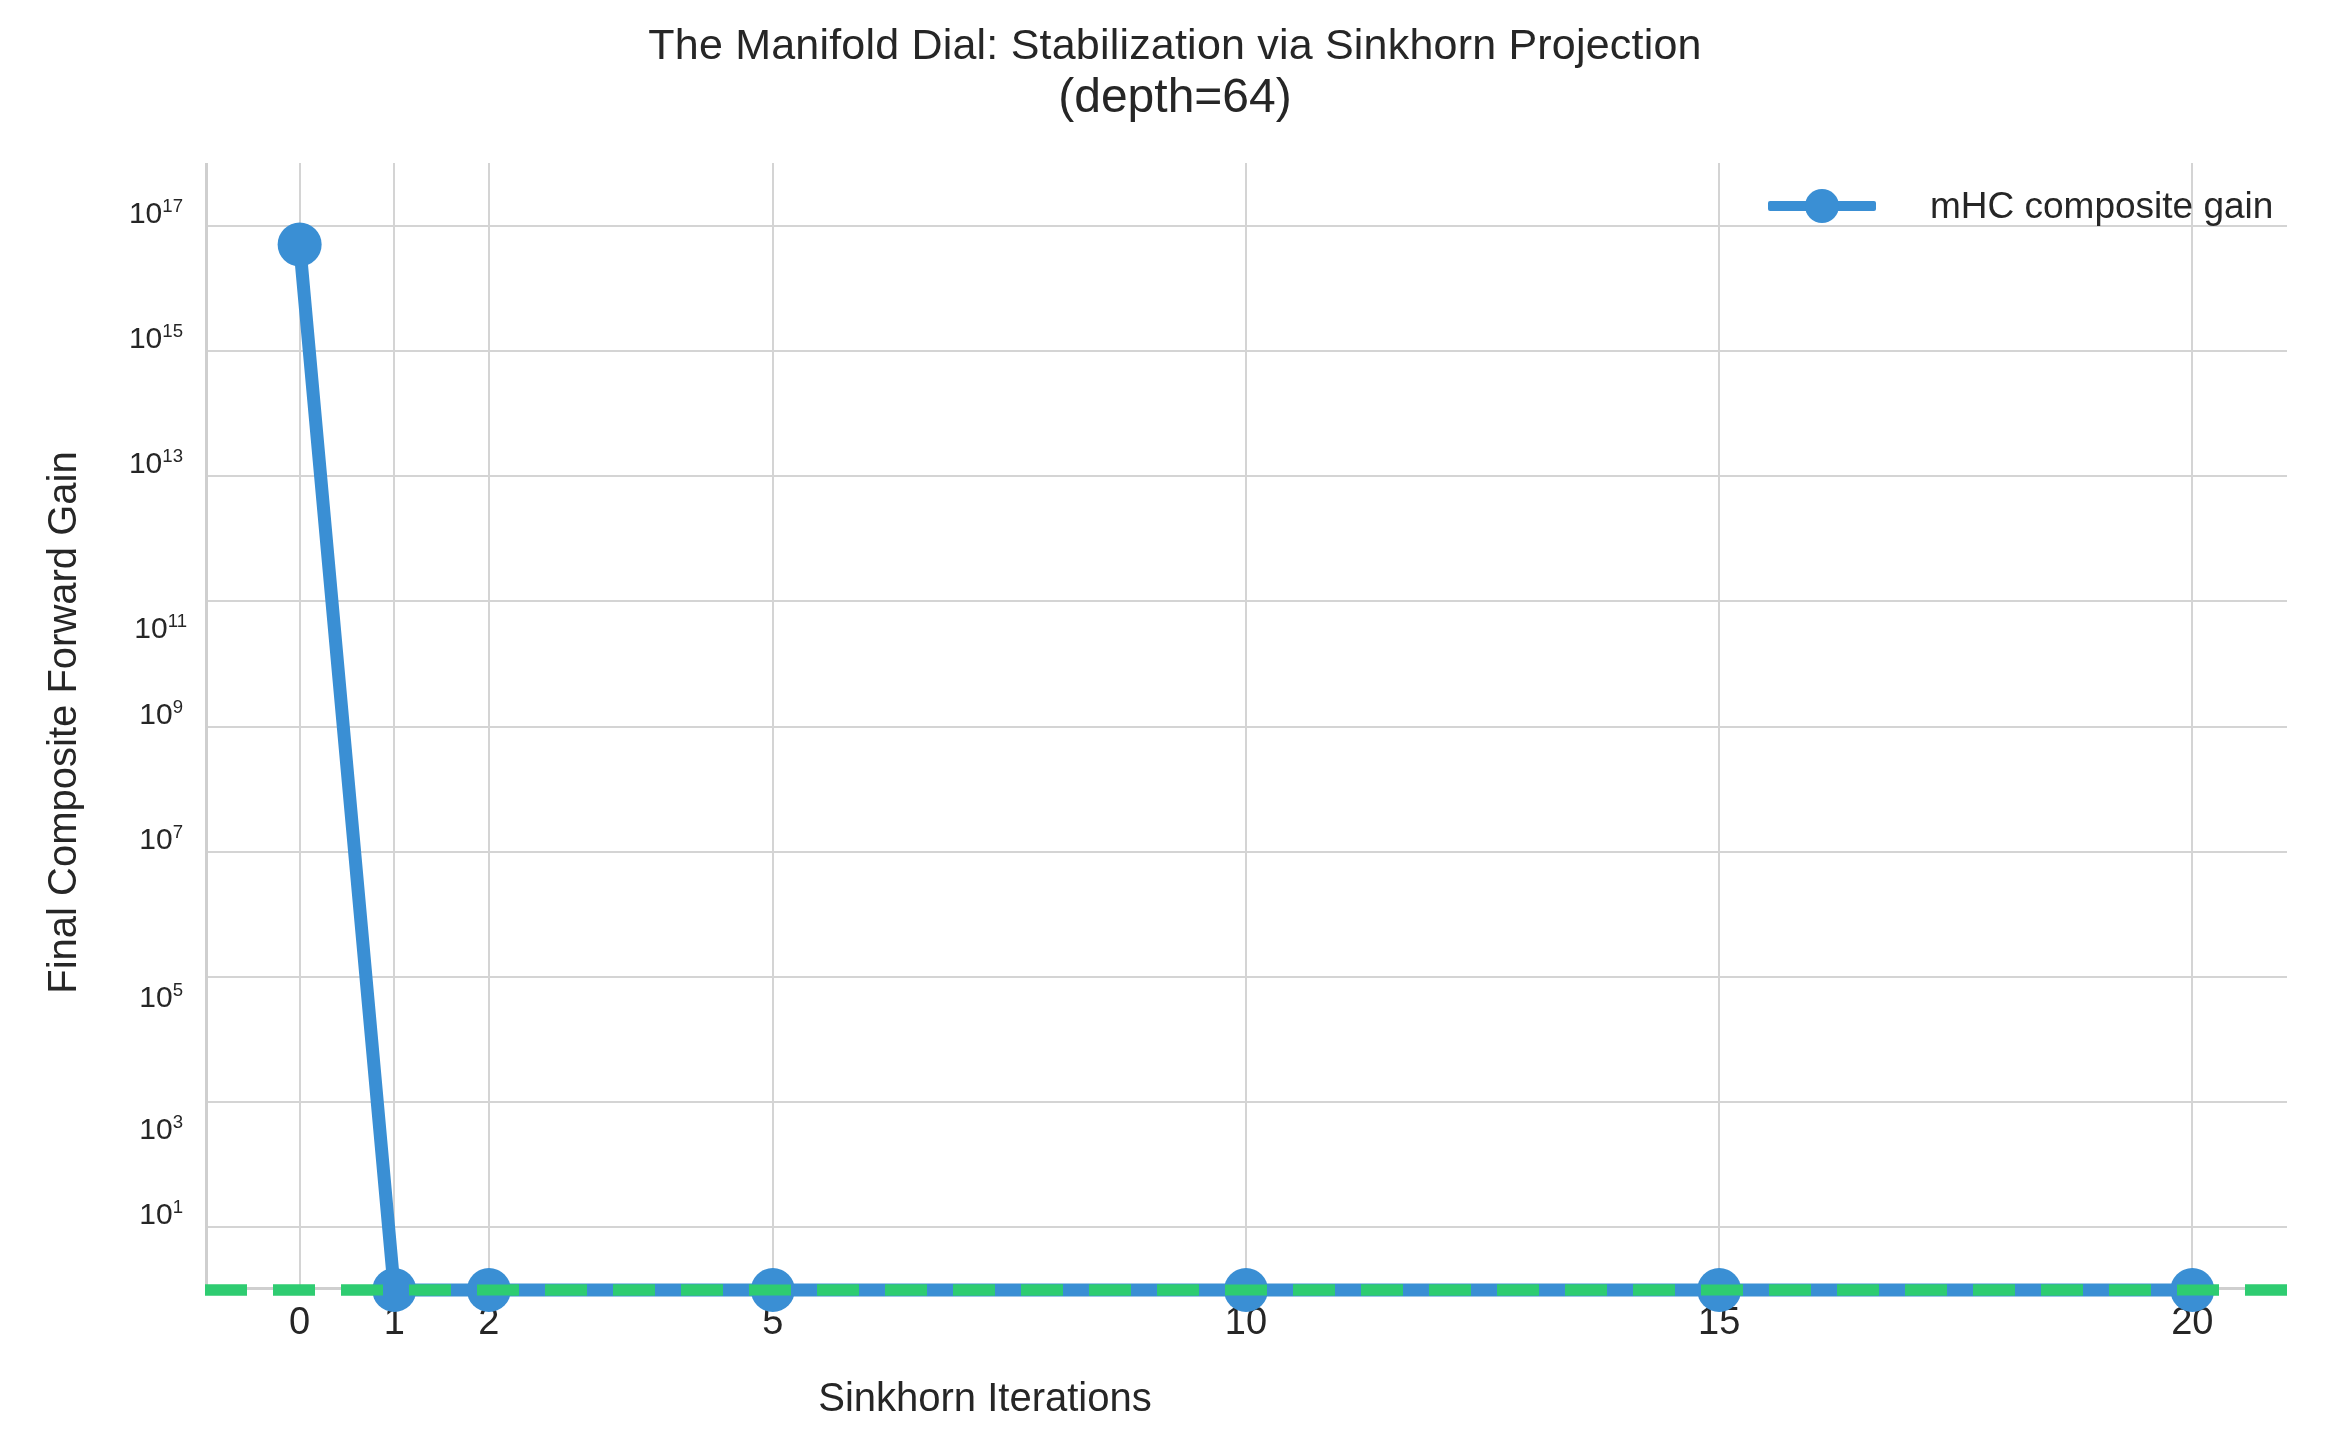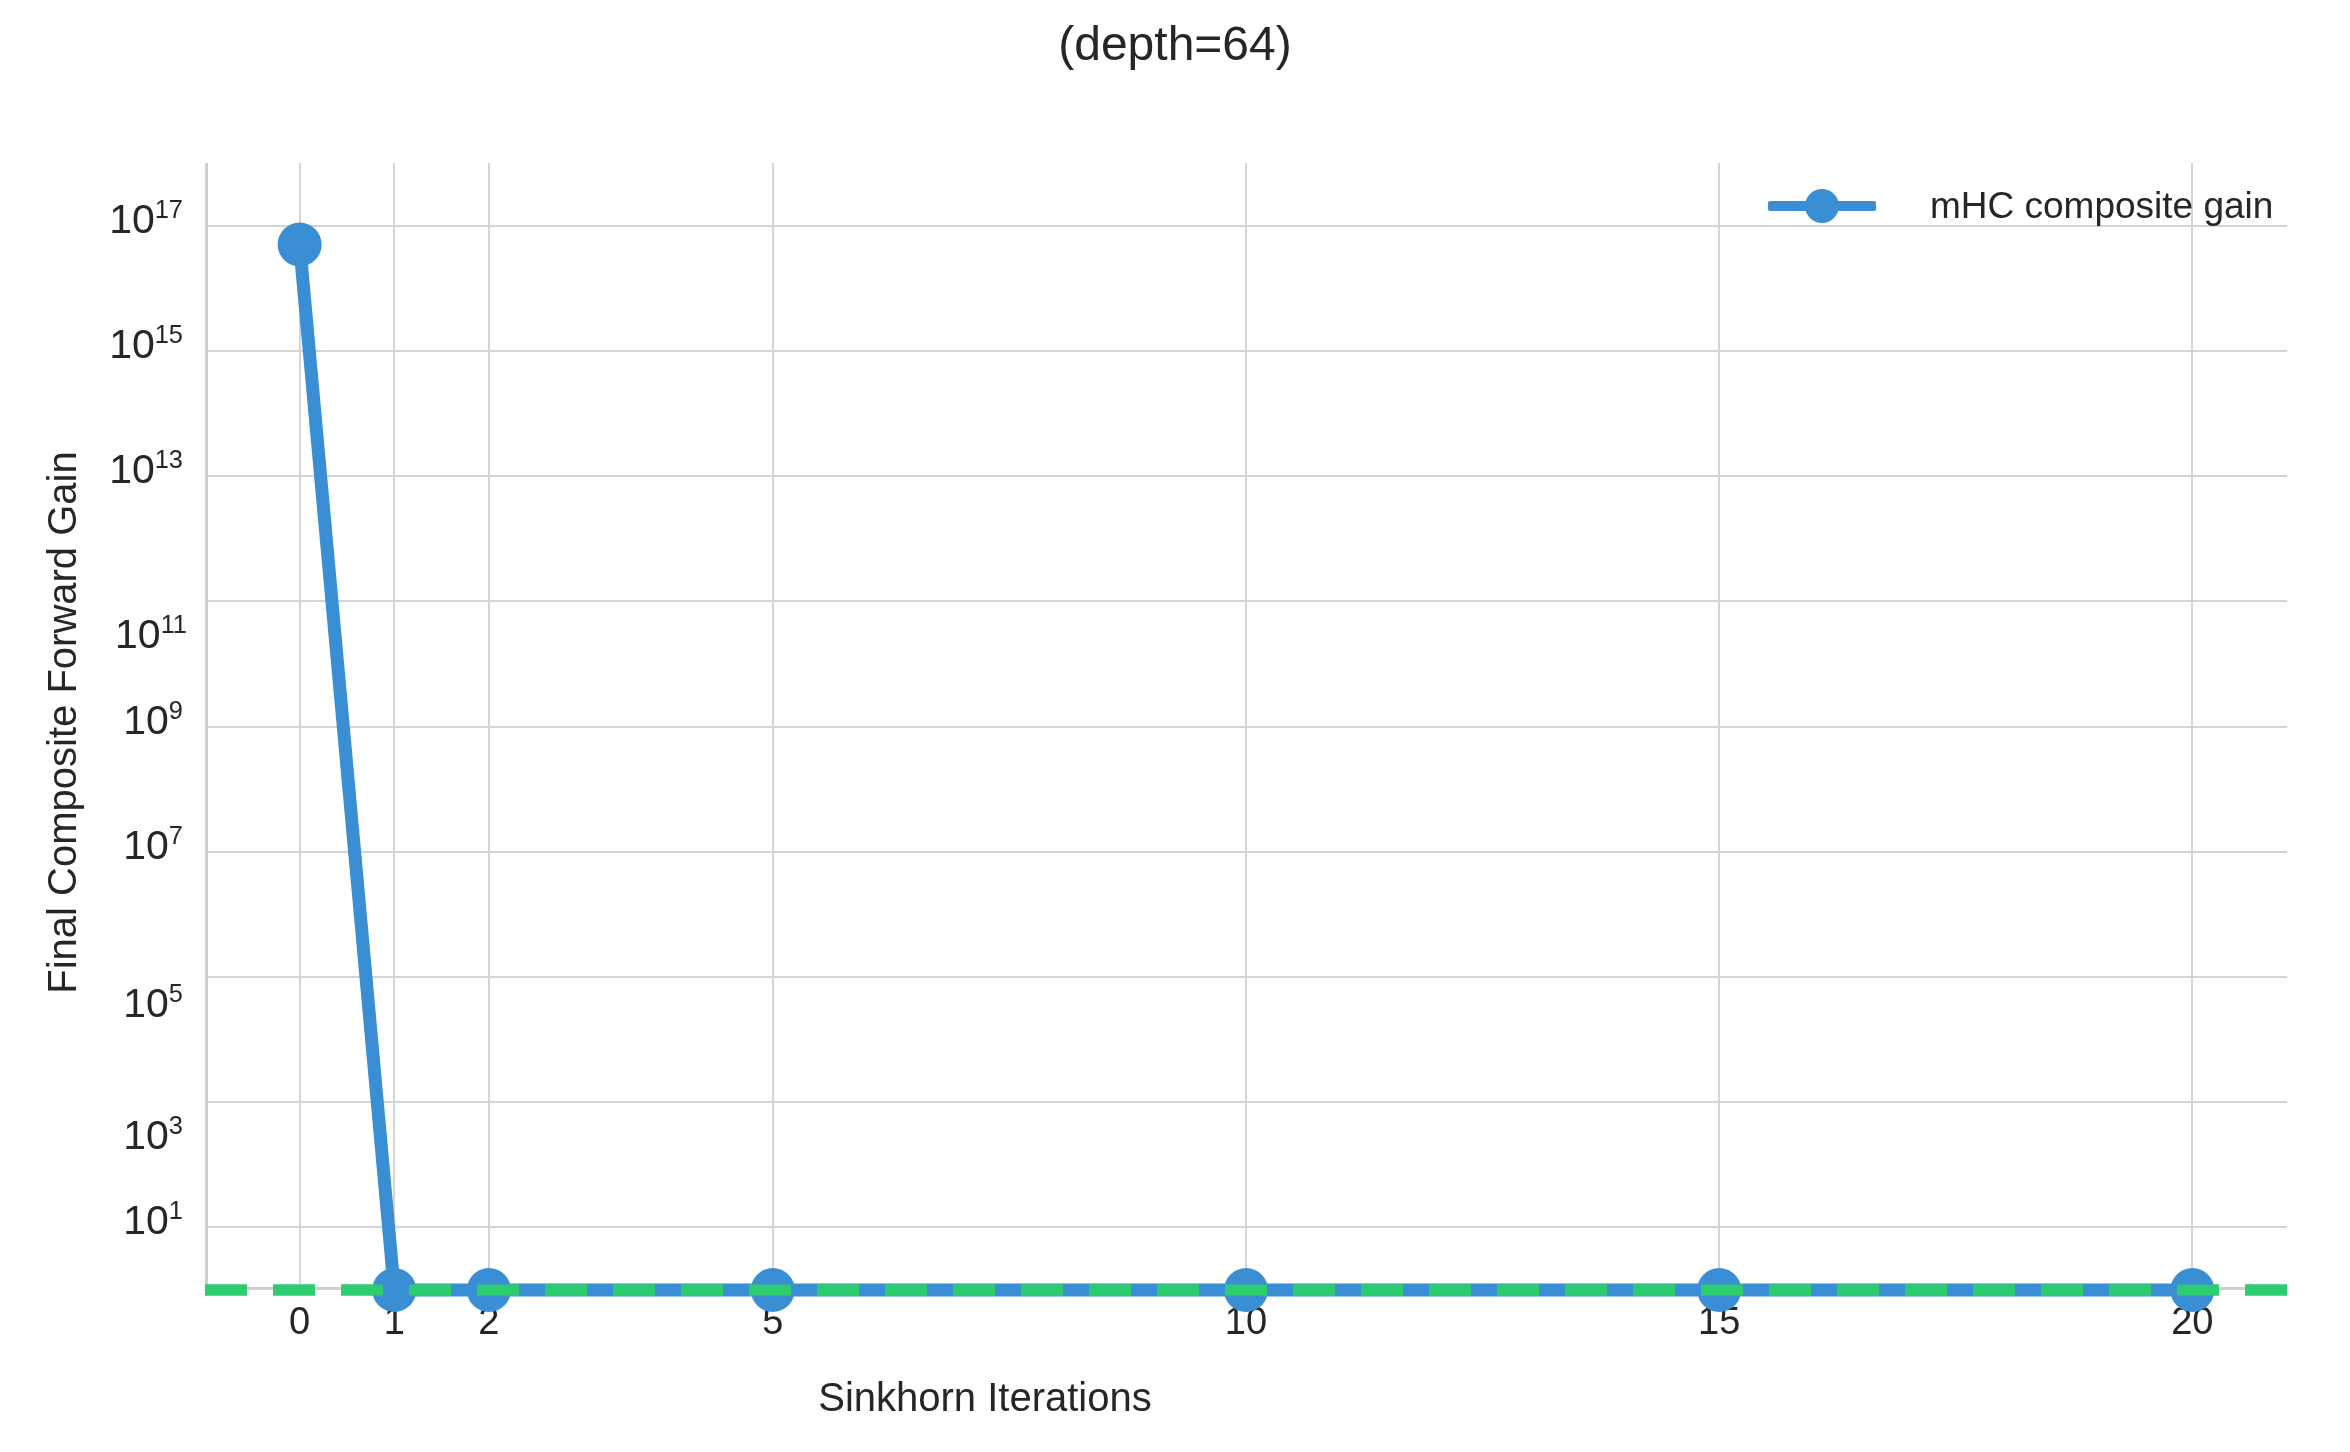--- a/index.html
+++ b/index.html
@@ -74,21 +74,21 @@
     width: 2px;
     height: 1127px;
     background: #d4d4d4;
   }
 
   
   .ytick {
     position: absolute;
     right: 2080px;            
     text-align: right;
-    font-size: 41px;
+    font-size: 30px;
     color: #262626;
     white-space: nowrap;
   }
   .ytick sup {
     font-size: 0.62em;
     vertical-align: super;
     line-height: 0;
   }
   .xtick {
     position: absolute;
@@ -182,20 +182,21 @@
     height: 10px;
     border-radius: 2px;
   }
 </style>
 </head>
 <body>
 
 <div id="figure">
 
   <div id="title-block">
+    <div id="title-main">The Manifold Dial: Stabilization via Sinkhorn Projection</div>
     <div id="title-sub">(depth=64)</div>
   </div>
 
   <div id="ytick-layer">
       <div class="ytick" style="right: auto; left: 0px; width: 183px; top: 195.611px;">10<sup>17</sup></div>
       <div class="ytick" style="right: auto; left: 0px; width: 183px; top: 320.833px;">10<sup>15</sup></div>
       <div class="ytick" style="right: auto; left: 0px; width: 183px; top: 446.056px;">10<sup>13</sup></div>
       <div class="ytick" style="right: auto; left: 4px; width: 183px; top: 571.278px; margin-top: 40px;">10<sup>11</sup></div>
       <div class="ytick" style="right: auto; left: 0px; width: 183px; top: 696.5px;">10<sup>9</sup></div>
       <div class="ytick" style="right: auto; left: 0px; width: 183px; top: 821.722px;">10<sup>7</sup></div>

